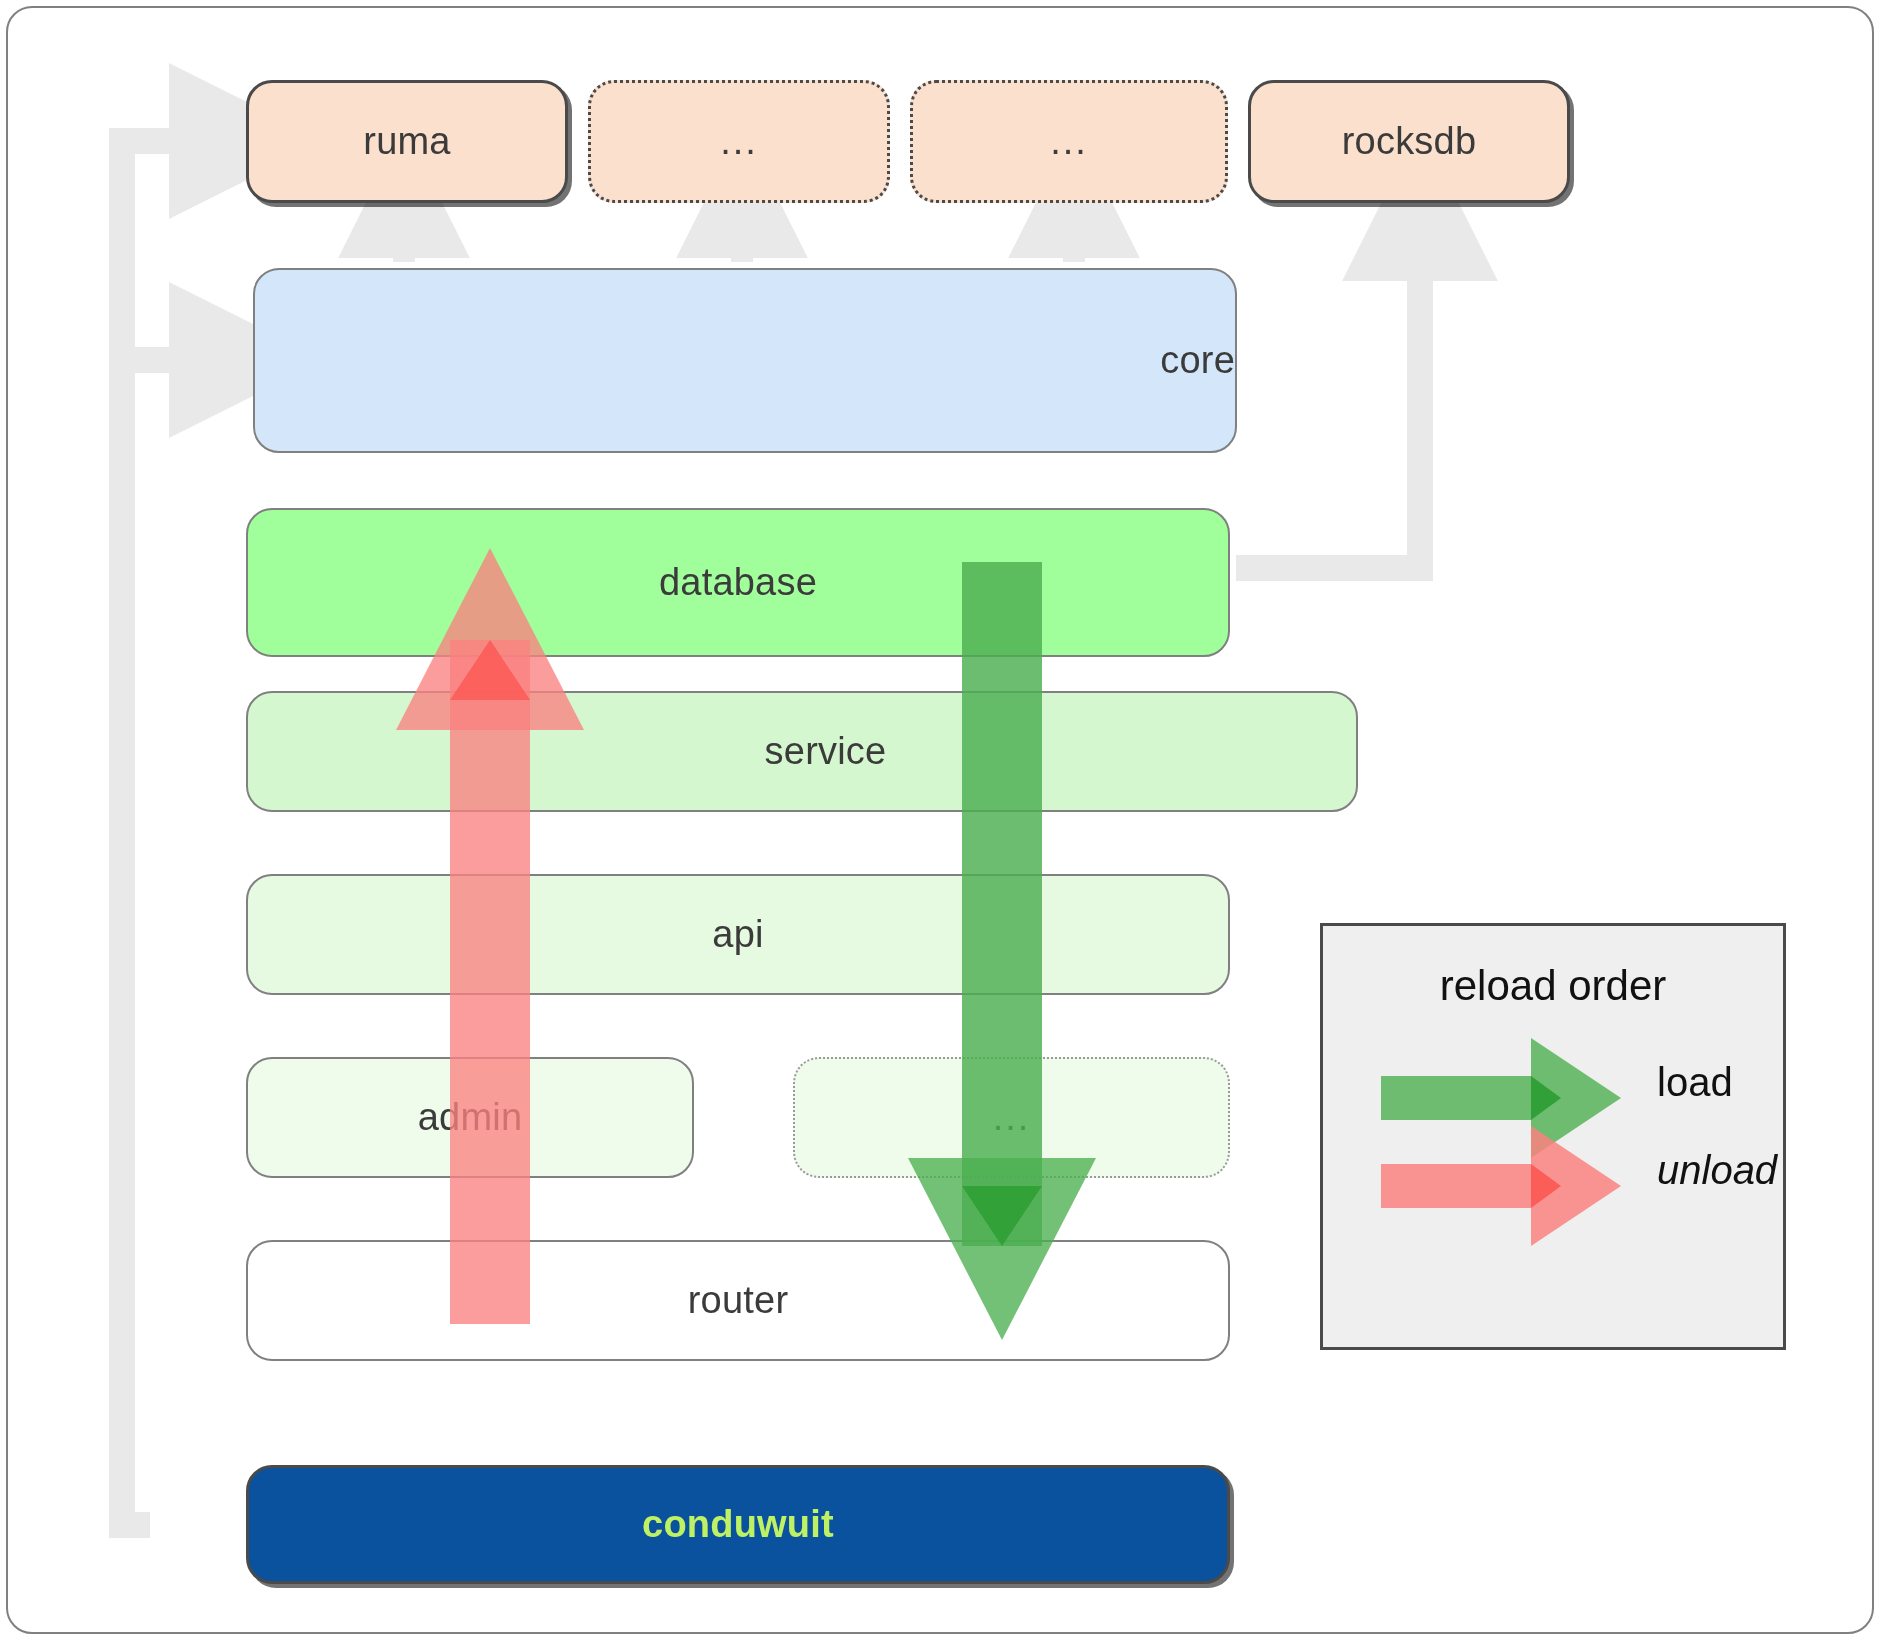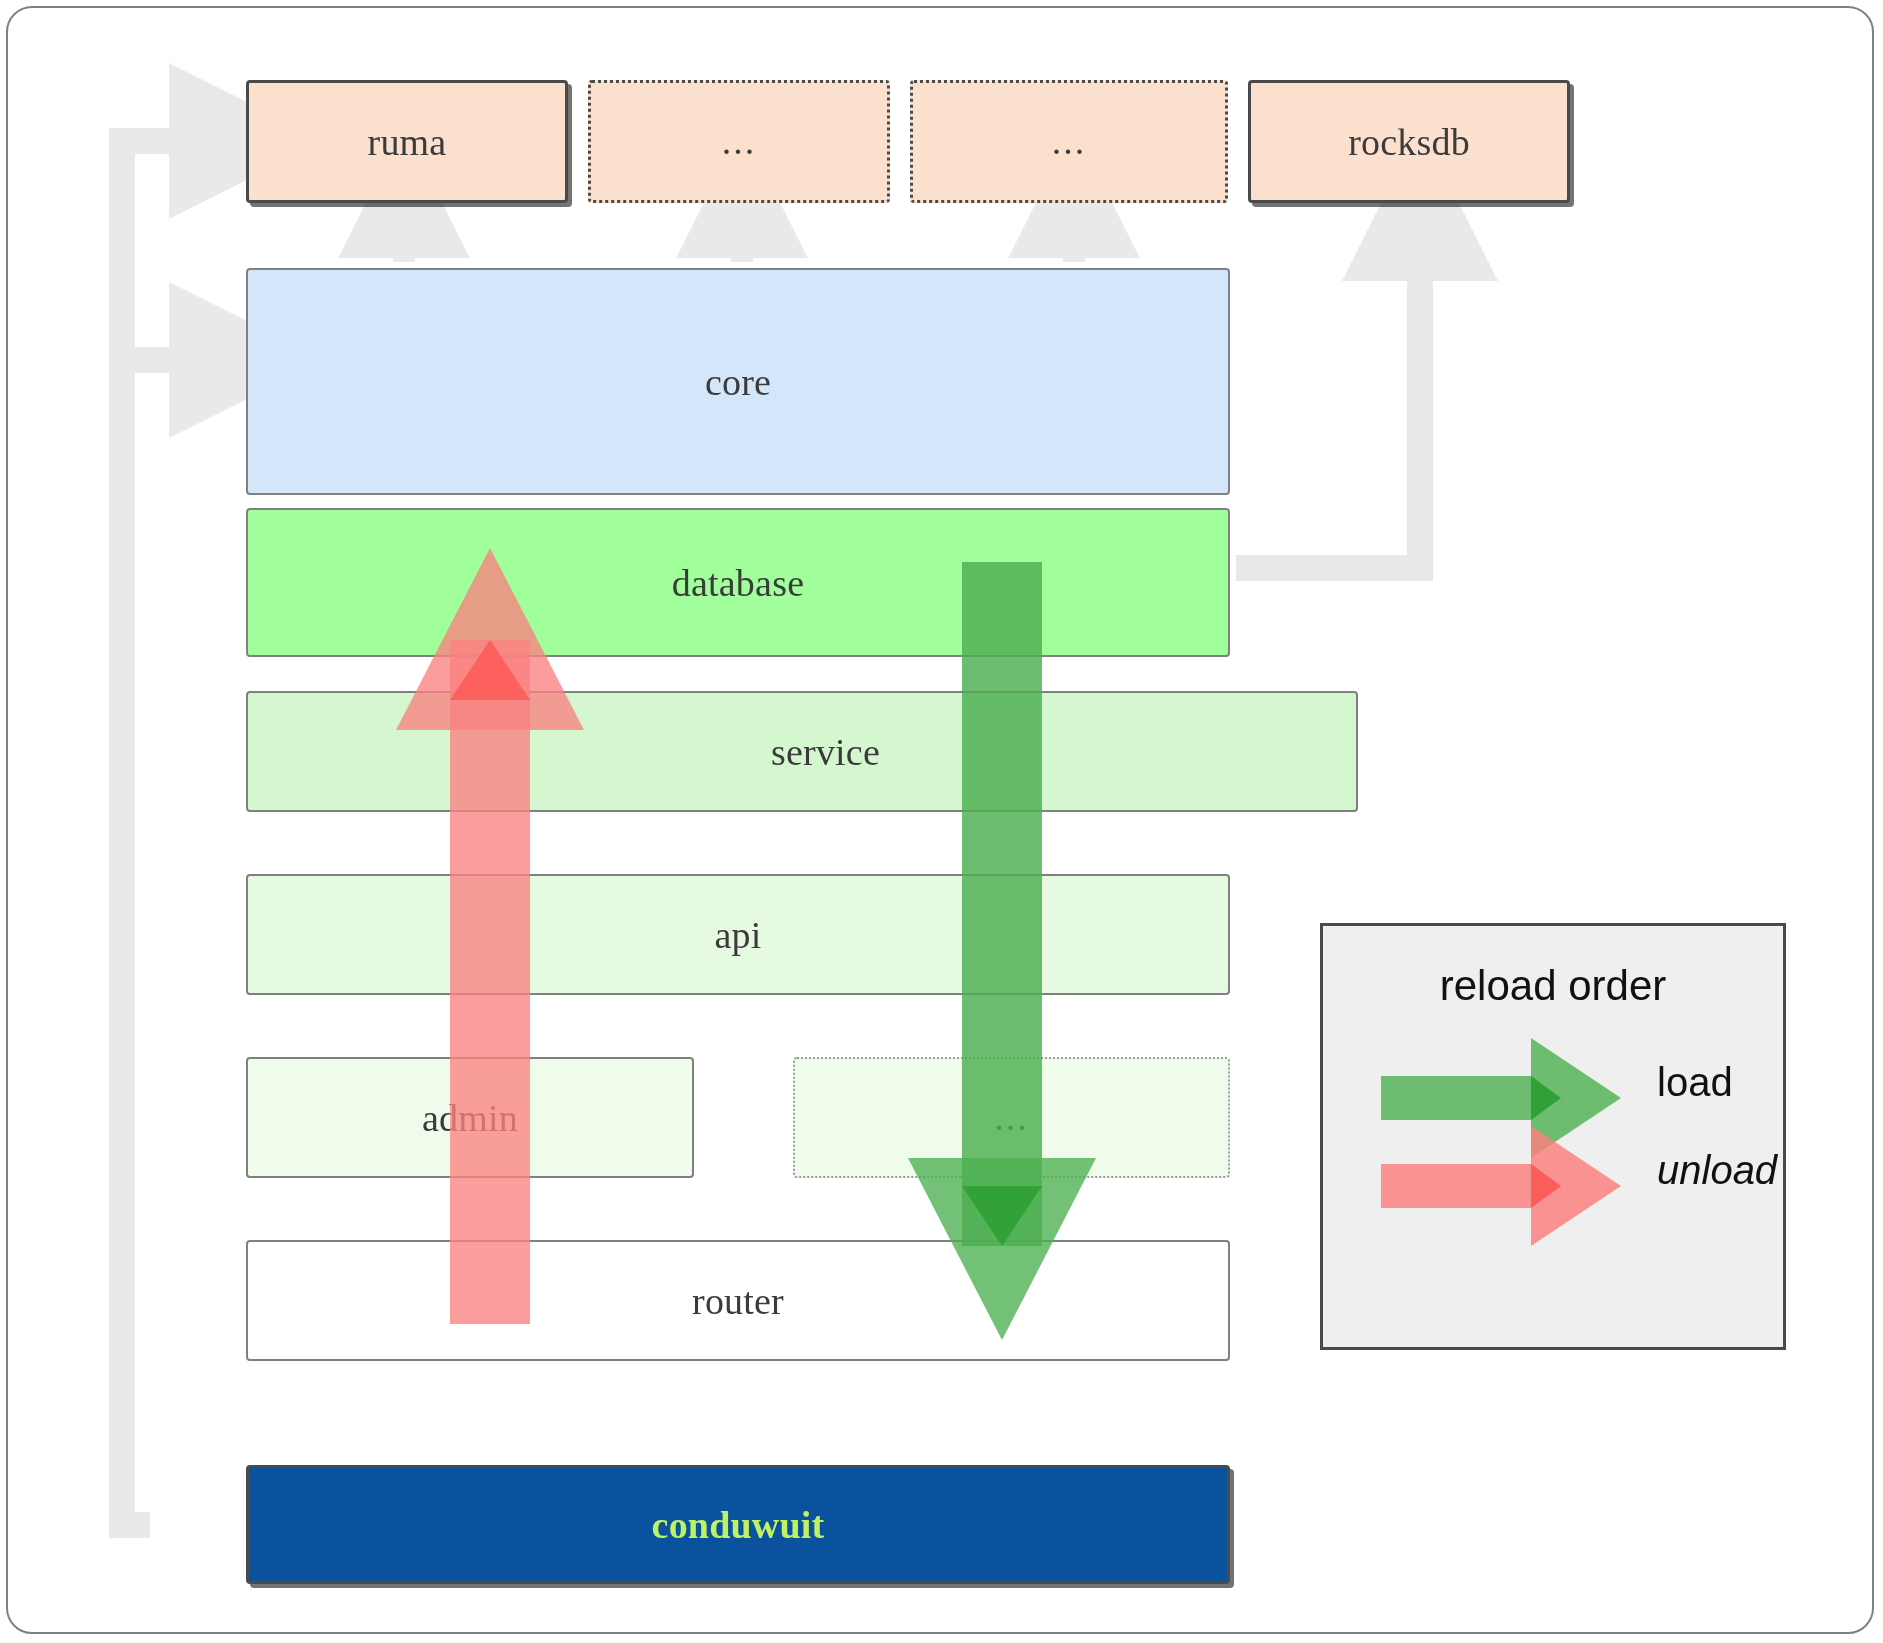--- a/index.html
+++ b/index.html
@@ -26,27 +26,27 @@
     height: 1628px;
     border: 2px solid #808080;
     border-radius: 26px;
     background: #ffffff;
     box-sizing: border-box;
   }
   
   .node {
     position: absolute;
     box-sizing: border-box;
-    border-radius: 4px;
+    border-radius: 26px;
     display: flex;
     align-items: center;
     justify-content: center;
     color: #3b3b3b;
     font-size: 38px;
-    font-family: Liberation Serif, serif;
+    font-family: Liberation Sans, sans-serif;
     letter-spacing: 0.2px;
   }
   .node.solid-dark   { border: 3px solid #4a4a4a; }
   .node.solid-gray   { border: 2px solid #808080; }
   .node.dotted-dark  { border: 3px dotted #4a4a4a; }
   .node.dotted-gray  { border: 2px dotted #9a9a9a; }
   .node.shadowed     { box-shadow: 4px 4px 0 rgba(0,0,0,0.55); }
 
   .ellipsis {
     font-size: 38px;
@@ -156,21 +156,21 @@
   </div>
 
   <div class="node dotted-dark" id="node-dots-2" style="left: 910px; top: 80px; width: 318px; height: 123px; background: rgb(252, 224, 206);">
     <span class="ellipsis">...</span>
   </div>
 
   <div class="node solid-dark shadowed" id="node-rocksdb" style="left: 1248px; top: 80px; width: 322px; height: 123px; background: rgb(252, 224, 206);">
     <span>rocksdb</span>
   </div>
 
-  <div class="node solid-gray" id="layer-core" style="left: 246px; top: 268px; width: 984px; height: 227px; background: rgb(212, 230, 249);">
+  <div class="node solid-gray" id="layer-core" style="left: 253px; top: 268px; width: 984px; height: 185px; background: rgb(212, 230, 249); justify-content: flex-end;">
     <span>core</span>
   </div>
 
   <div class="node solid-gray" id="layer-database" style="left: 246px; top: 508px; width: 984px; height: 149px; background: rgb(160, 255, 154);">
     <span>database</span>
   </div>
 
   <div class="node solid-gray" id="layer-service" style="left: 246px; top: 691px; width: 1112px; height: 121px; background: rgb(213, 247, 207); padding-left: 47px;">
     <span>service</span>
   </div>

